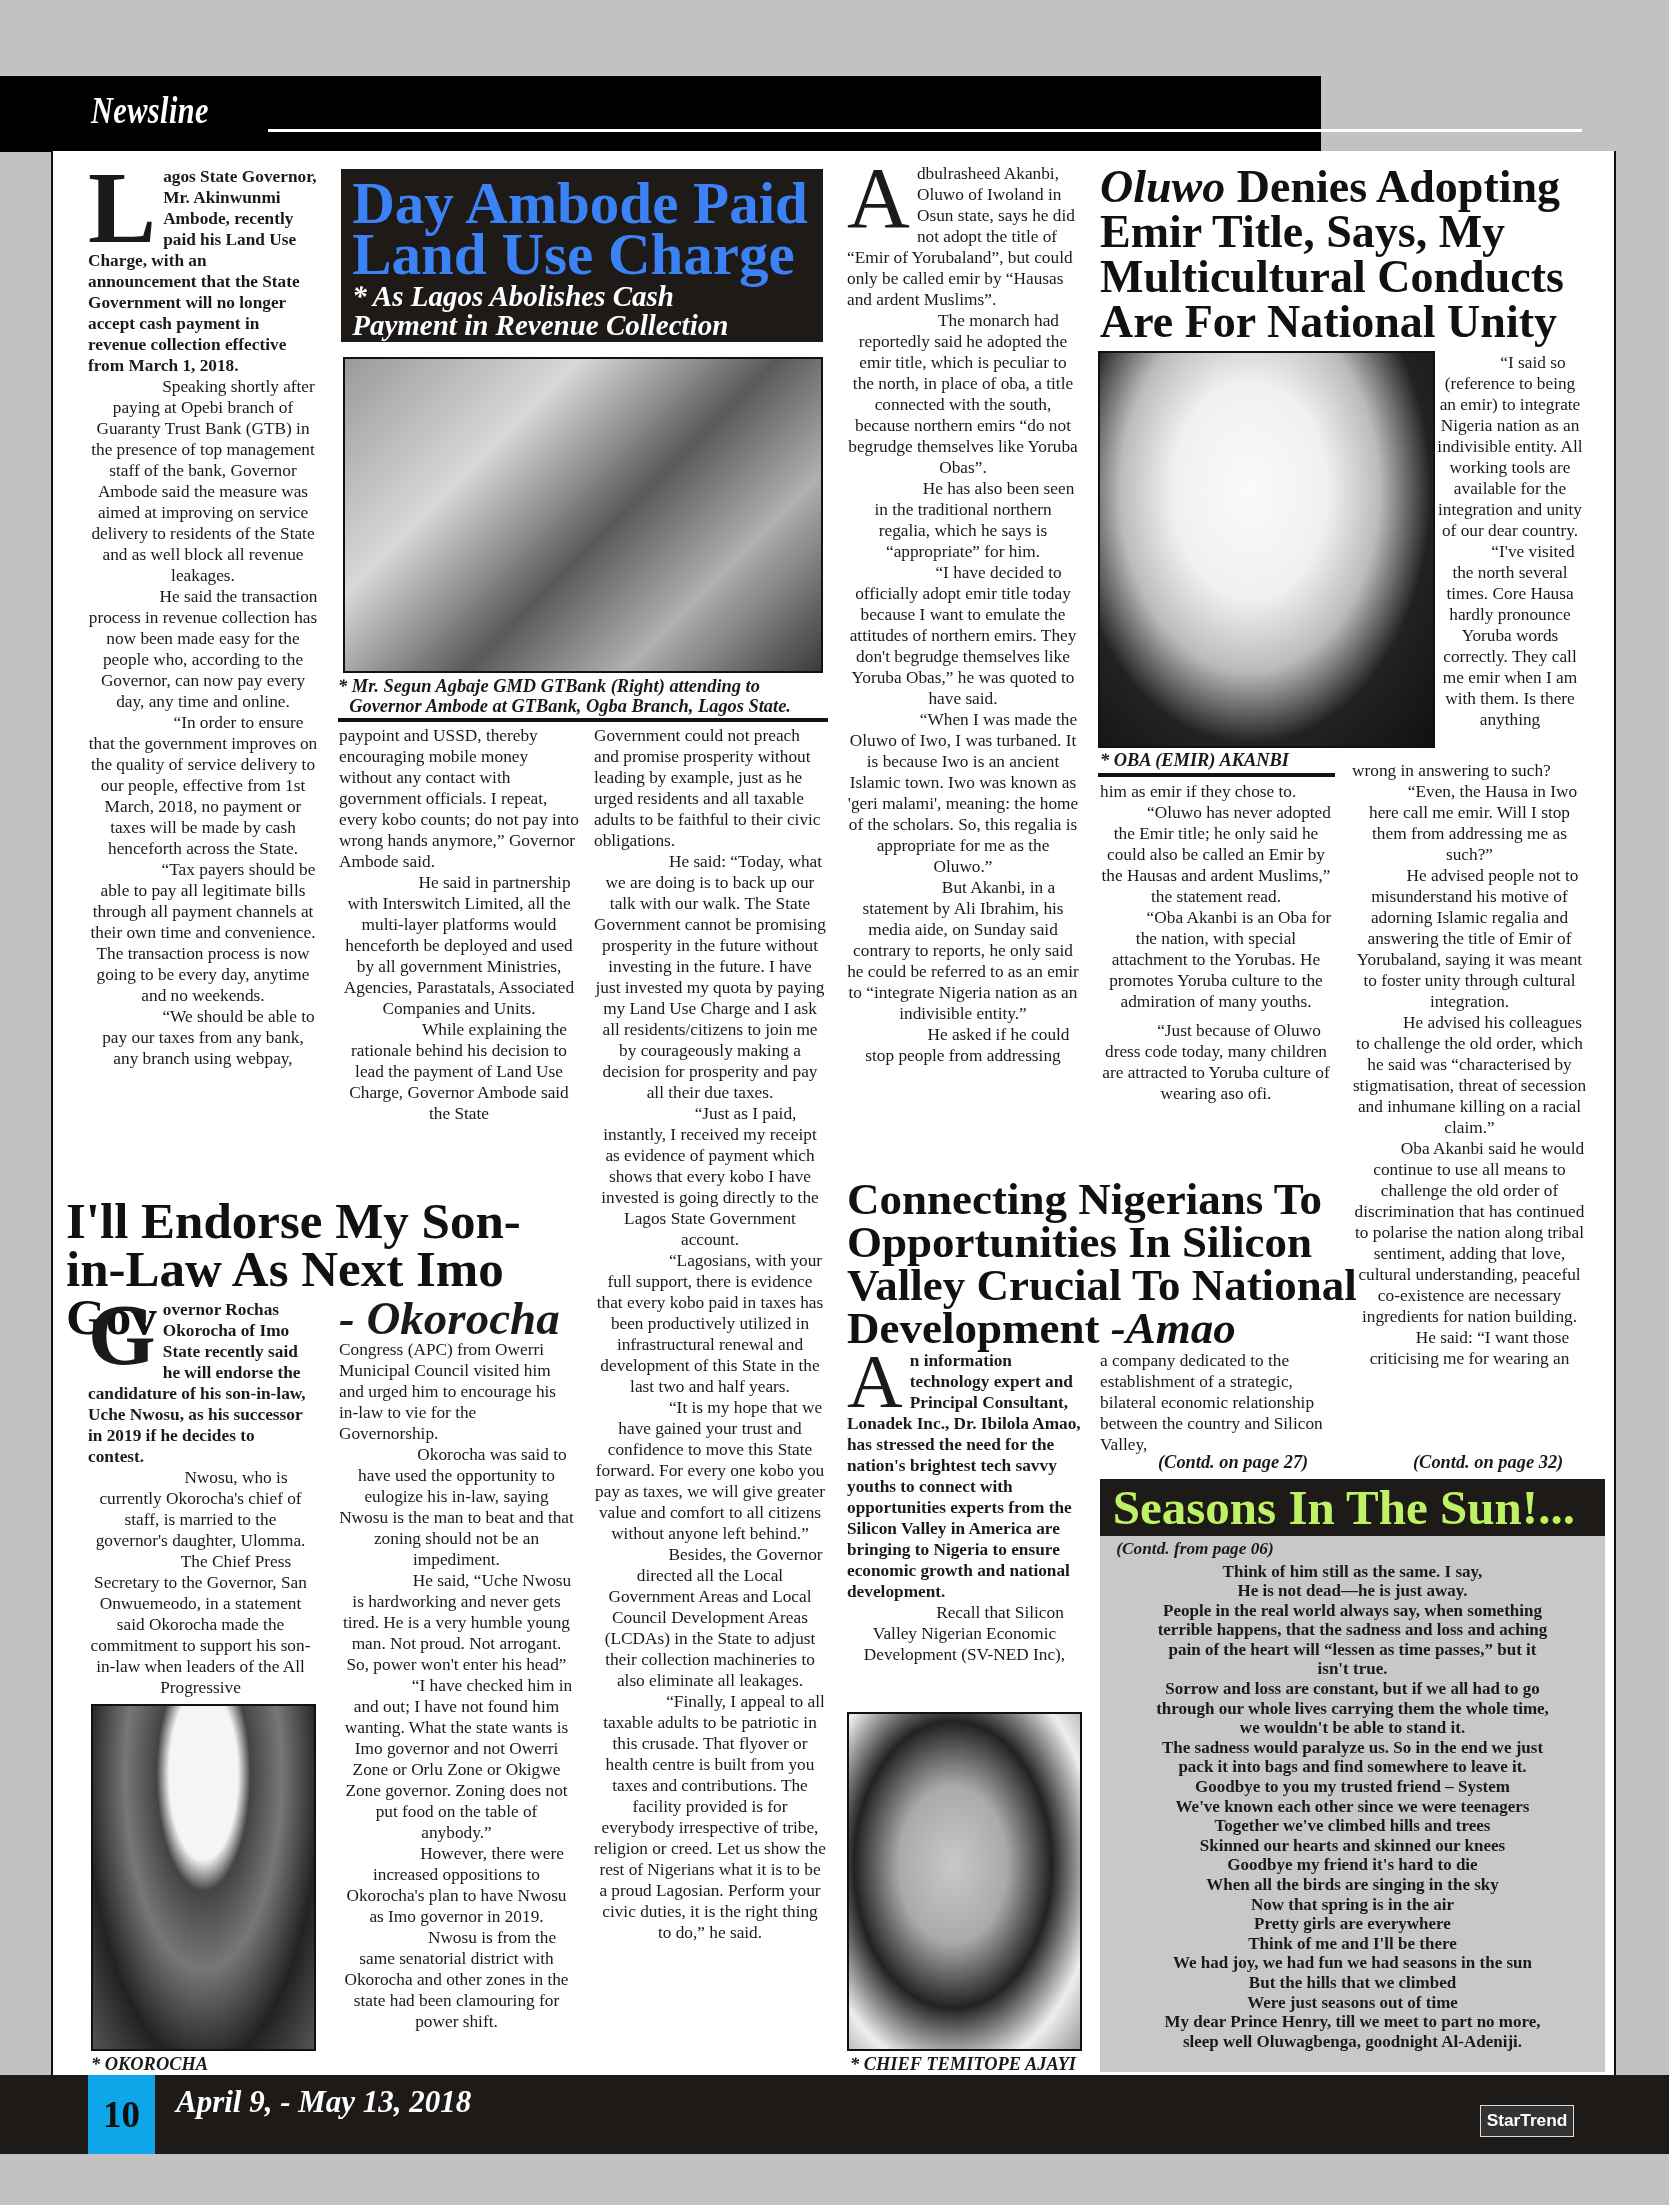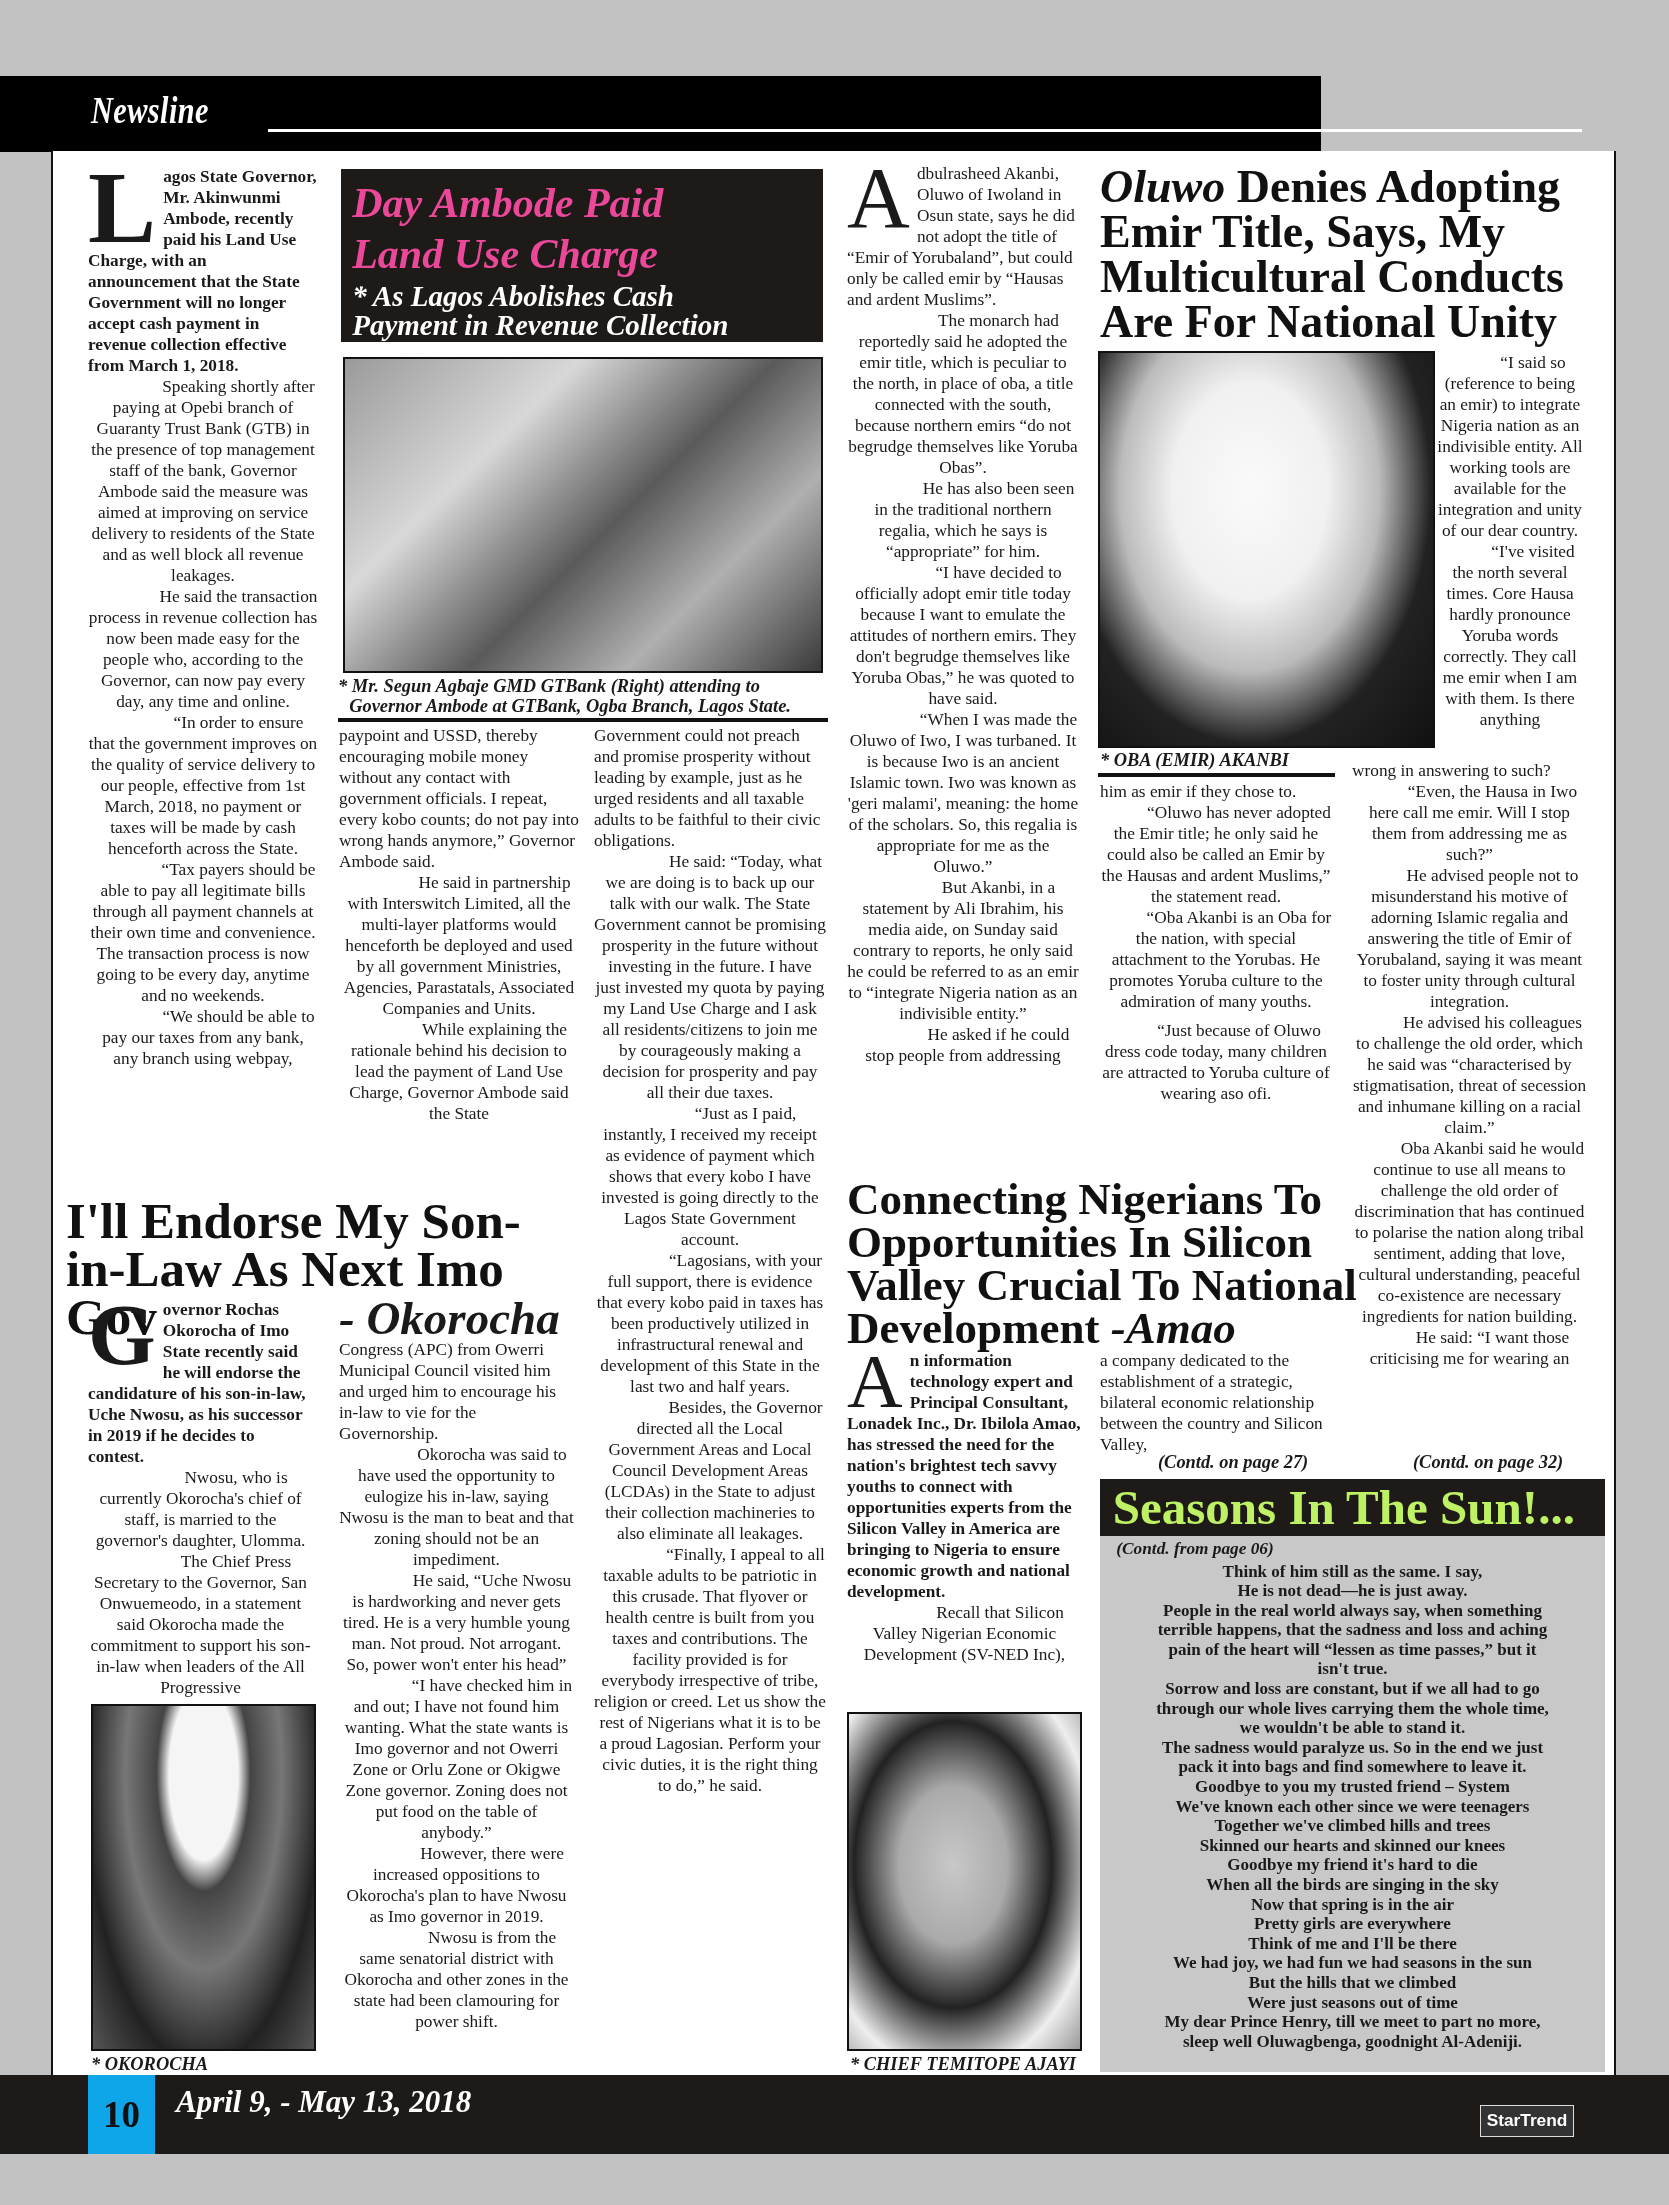--- a/index.html
+++ b/index.html
@@ -41,21 +41,21 @@
   <span class="drop">L</span>
   <p class="b">agos State Governor, Mr. Akinwunmi Ambode, recently paid his Land Use Charge, with an announcement that the State Government will no longer accept cash payment in revenue collection effective from March 1, 2018.</p>
   <p class="ind">Speaking shortly after paying at Opebi branch of Guaranty Trust Bank (GTB) in the presence of top management staff of the bank, Governor Ambode said the measure was aimed at improving on service delivery to residents of the State and as well block all revenue leakages.</p>
   <p class="ind">He said the transaction process in revenue collection has now been made easy for the people who, according to the Governor, can now pay every day, any time and online.</p>
   <p class="ind">“In order to ensure that the government improves on the quality of service delivery to our people, effective from 1st March, 2018, no payment or taxes will be made by cash henceforth across the State.</p>
   <p class="ind">“Tax payers should be able to pay all legitimate bills through all payment channels at their own time and convenience. The transaction process is now going to be every day, anytime and no weekends.</p>
   <p class="ind">“We should be able to pay our taxes from any bank, any branch using webpay,</p>
 </div>
 
 <div class="abs blackbox" style="left:341px;top:169px;width:482px;height:173px;">
-  <div class="hl" style="color:#ec4899;font-size:42px;line-height:51px;padding:9.2px 0 0 11.2px;font-style:italic;">
+  <div class="hl" style="color:#3b82f6;font-size:59px;line-height:51px;padding:9.2px 0 0 11.2px;">
     <div>Day Ambode Paid</div>
     <div>Land Use Charge</div>
   </div>
   <div style="font-style:italic;font-weight:bold;font-size:29px;line-height:29px;padding:2px 0 0 11.2px;">
     <div>* As Lagos Abolishes Cash</div>
     <div>Payment in Revenue Collection</div>
   </div>
 </div>
 
 <div class="abs photo" style="left:343px;top:357px;width:480px;height:316px;background:linear-gradient(135deg,#9a9a9a 0%,#d8d8d8 30%,#5a5a5a 55%,#b0b0b0 75%,#3a3a3a 100%);"></div>
@@ -68,20 +68,21 @@
 <div class="col" style="left:339px;top:725px;width:240px;">
   <p>paypoint and USSD, thereby encouraging mobile money without any contact with government officials. I repeat, every kobo counts; do not pay into wrong hands anymore,” Governor Ambode said.</p>
   <p class="ind">He said in partnership with Interswitch Limited, all the multi-layer platforms would henceforth be deployed and used by all government Ministries, Agencies, Parastatals, Associated Companies and Units.</p>
   <p class="ind">While explaining the rationale behind his decision to lead the payment of Land Use Charge, Governor Ambode said the State</p>
 </div>
 <div class="col" style="left:594px;top:725px;width:232px;">
   <p>Government could not preach and promise prosperity without leading by example, just as he urged residents and all taxable adults to be faithful to their civic obligations.</p>
   <p class="ind">He said: “Today, what we are doing is to back up our talk with our walk.  The State Government cannot be promising prosperity in the future without investing in the future.  I have just invested my quota by paying my Land Use Charge and I ask all residents/citizens to join me by courageously making a decision for prosperity and pay all their due taxes.</p>
   <p class="ind">“Just as I paid, instantly, I received my receipt as evidence of payment which shows that every kobo I have invested is going directly to the Lagos State Government account.</p>
   <p class="ind">“Lagosians, with your full support, there is evidence that every kobo paid in taxes has been productively utilized in infrastructural renewal and development of this State in the last two and half years.</p>
+  <p class="ind">“It is my hope that we have gained your trust and confidence to move this State forward. For every one kobo you pay as taxes, we will give greater value and comfort to all citizens without anyone left behind.”</p>
   <p class="ind">Besides, the Governor directed all the Local Government Areas and Local Council Development Areas (LCDAs) in the State to adjust their collection machineries to also eliminate all leakages.</p>
   <p class="ind">“Finally, I appeal to all taxable adults to be patriotic in this crusade. That flyover or health centre is built from you taxes and contributions. The facility provided is for everybody irrespective of tribe, religion or creed. Let us show the rest of Nigerians what it is to be a proud Lagosian. Perform your civic duties, it is the right thing to do,” he said.</p>
 </div>
 
 <div class="abs hl" style="left:66px;top:1197px;width:510px;font-size:51px;line-height:48px;">
   <div>I'll Endorse My Son-</div>
   <div>in-Law As Next Imo Gov</div>
 </div>
 <div class="abs" style="left:339px;top:1291px;font-size:47px;font-style:italic;font-weight:bold;">- Okorocha</div>
 

